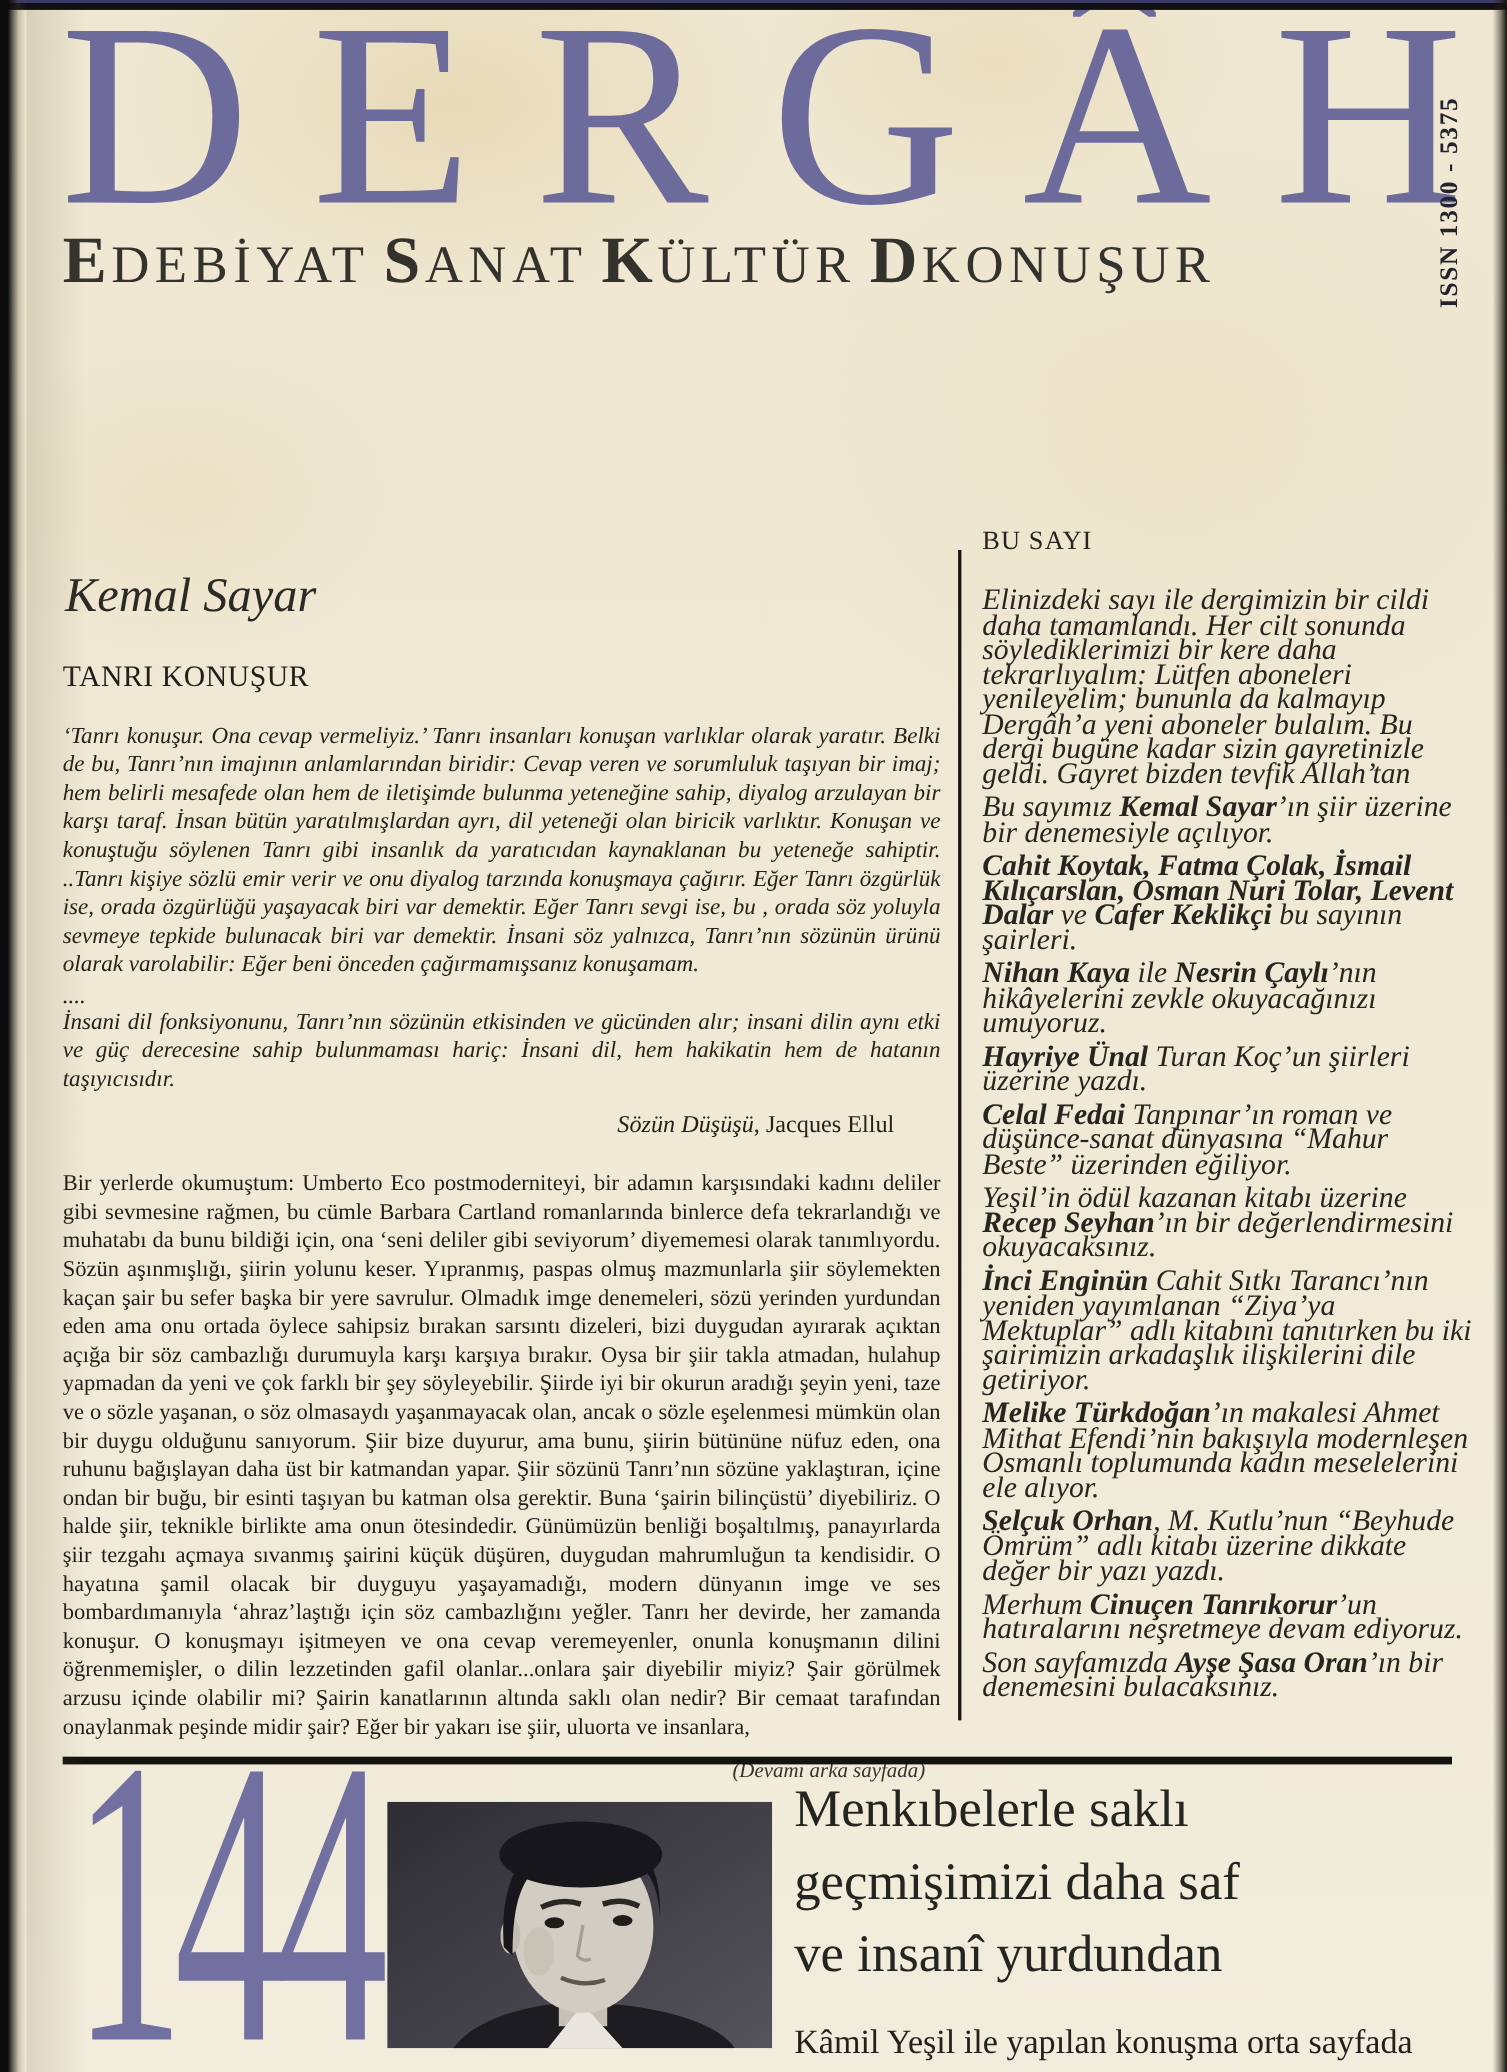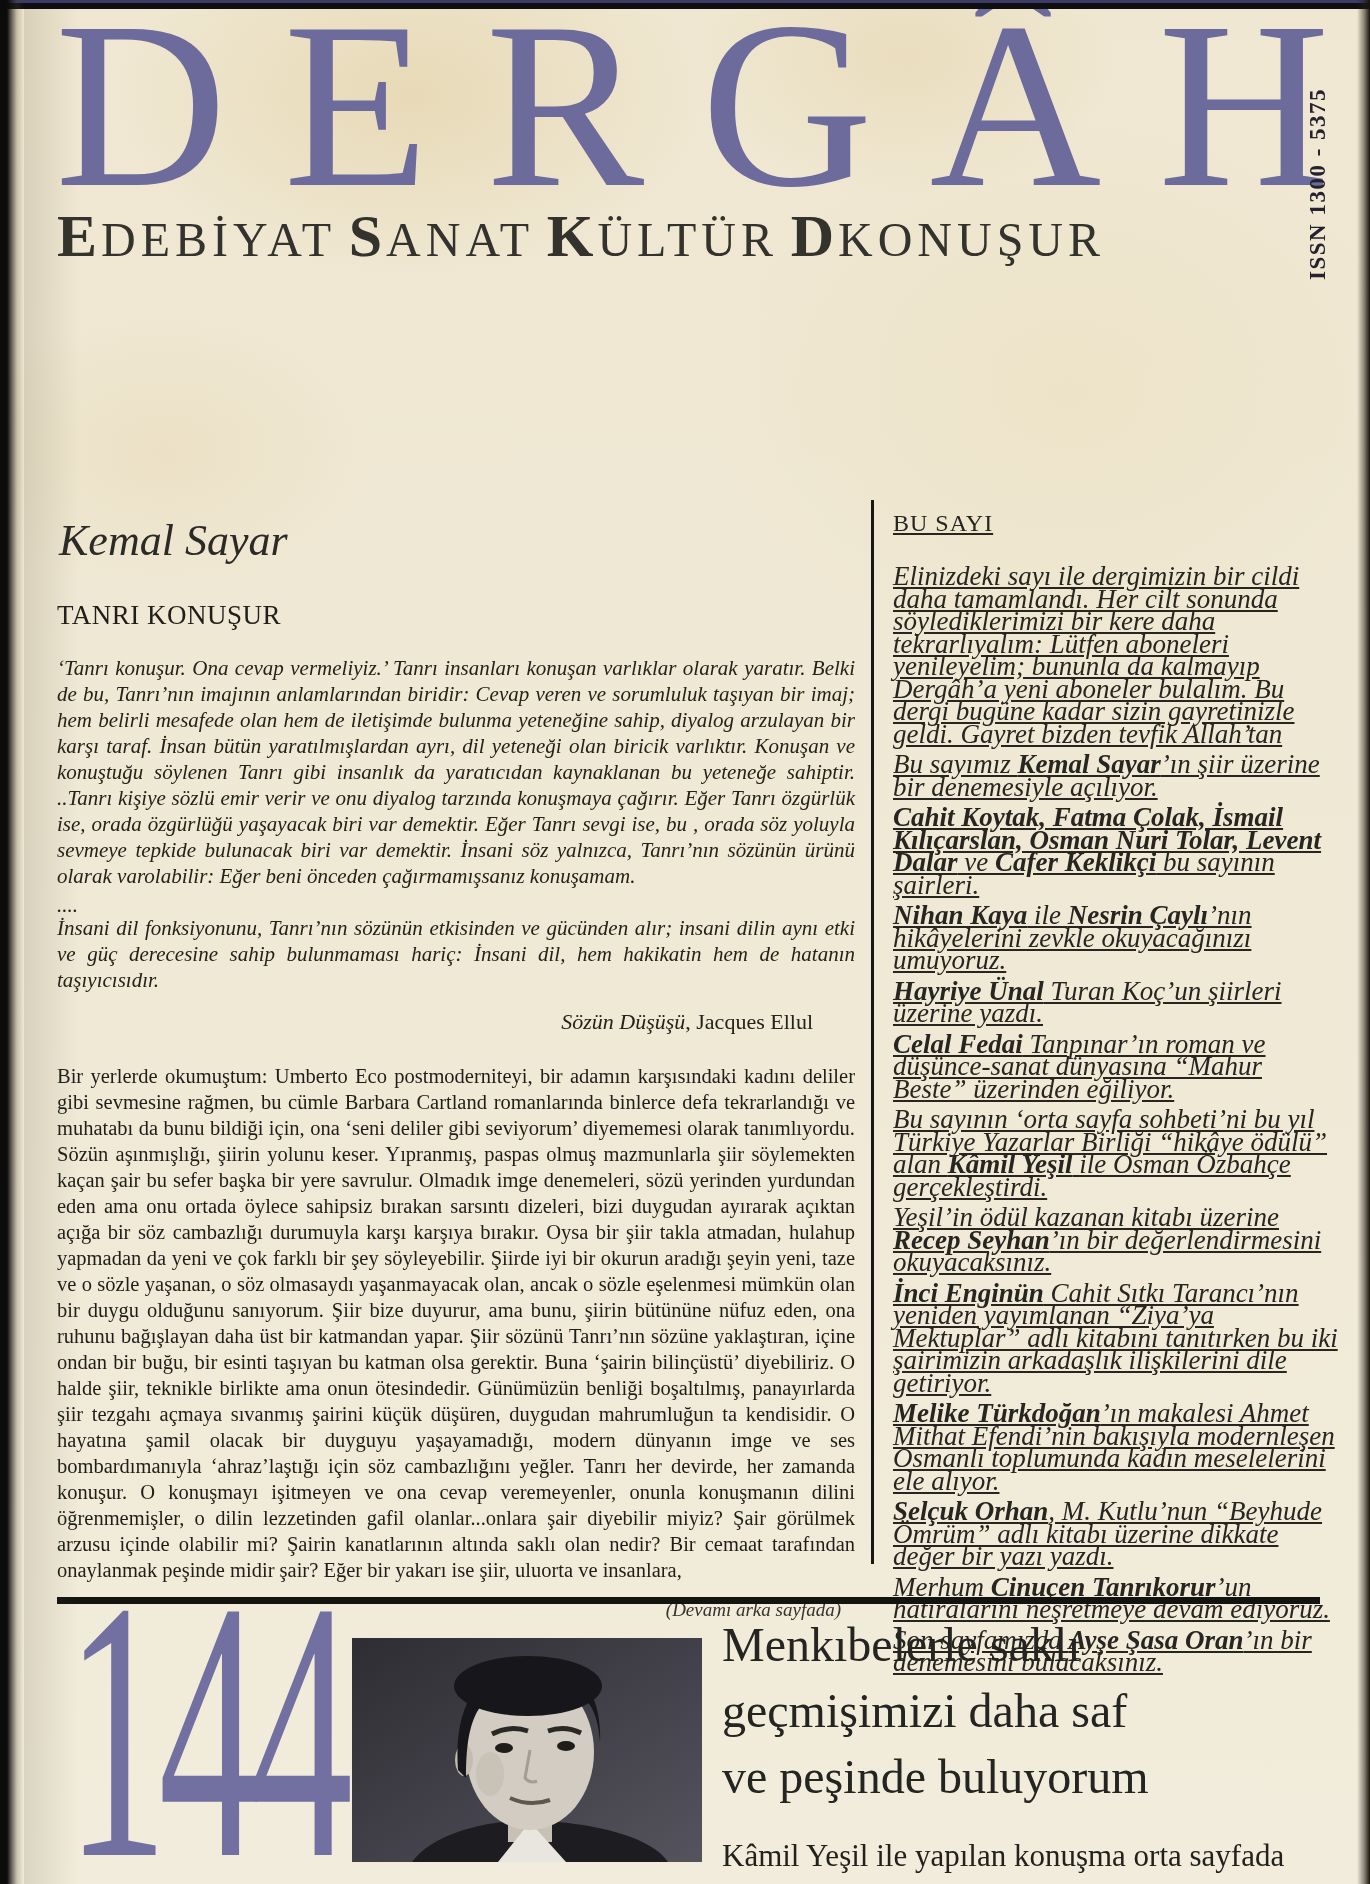--- a/index.html
+++ b/index.html
@@ -55,21 +55,21 @@
   .dots{font-size:21px;line-height:16px;margin:8px 0 2px;font-style:italic;}
   .source{text-align:right;font-size:22px;margin:16px 42px 0 0;color:#242219;}
   .source .t{font-style:italic;}
   .abody{font-size:20.5px;line-height:26px;text-align:justify;margin:28px 0 0;color:#1f1d18;}
   .cont{text-align:right;font-style:italic;font-size:19px;margin:16px 14px 0 0;color:#35332c;}
 
   
   .vdivider{position:absolute;left:871px;top:500px;width:3px;height:1064px;background:#181715;}
 
   
-  .busayi{position:absolute;left:893px;top:510px;width:449px;color:#26251f;text-decoration:underline;}
+  .busayi{position:absolute;left:893px;top:479px;width:449px;color:#26251f;}
   .busayi .bheading{font-size:24px;letter-spacing:1px;margin:0 0 28px;font-weight:normal;}
   .busayi p{font-style:italic;font-size:27px;line-height:22.5px;margin:0 0 8px;}
   .busayi .nm{font-weight:bold;}
 
   
   .hrule{position:absolute;left:57px;top:1597px;width:1263px;height:7px;background:#131310;}
   .issue-number{
     position:absolute;left:66px;top:1608px;
     font-size:370px;line-height:245px;letter-spacing:-0.045em;
     color:#7170a0;transform:scale(0.55,1);transform-origin:0 0;white-space:nowrap;
@@ -131,21 +131,20 @@
 
   <div class="busayi">
     <h2 class="bheading">BU SAYI</h2>
     <div>
         <p><span>Elinizdeki sayı ile dergimizin bir cildi daha tamamlandı. Her cilt sonunda söylediklerimizi bir kere daha tekrarlıyalım: Lütfen aboneleri yenileyelim; bununla da kalmayıp Dergâh’a yeni aboneler bulalım. Bu dergi bugüne kadar sizin gayretinizle geldi. Gayret bizden tevfik Allah’tan</span></p>
         <p><span>Bu sayımız </span><span class="nm">Kemal Sayar</span><span>’ın şiir üzerine bir denemesiyle açılıyor.</span></p>
         <p><span class="nm">Cahit Koytak, Fatma Çolak, İsmail Kılıçarslan, Osman Nuri Tolar, Levent Dalar</span><span> ve </span><span class="nm">Cafer Keklikçi</span><span> bu sayının şairleri.</span></p>
         <p><span class="nm">Nihan Kaya</span><span> ile </span><span class="nm">Nesrin Çaylı</span><span>’nın hikâyelerini zevkle okuyacağınızı umuyoruz.</span></p>
         <p><span class="nm">Hayriye Ünal</span><span> Turan Koç’un şiirleri üzerine yazdı.</span></p>
         <p><span class="nm">Celal Fedai</span><span> Tanpınar’ın roman ve düşünce-sanat dünyasına “Mahur Beste” üzerinden eğiliyor.</span></p>
-        <p><span>Bu sayının ‘orta sayfa sohbeti’ni bu yıl Türkiye Yazarlar Birliği “hikâye ödülü” alan </span><span class="nm">Kâmil Yeşil</span><span> ile Osman Özbahçe gerçekleştirdi.</span></p>
         <p><span>Yeşil’in ödül kazanan kitabı üzerine </span><span class="nm">Recep Seyhan</span><span>’ın bir değerlendirmesini okuyacaksınız.</span></p>
         <p><span class="nm">İnci Enginün</span><span> Cahit Sıtkı Tarancı’nın yeniden yayımlanan “Ziya’ya Mektuplar” adlı kitabını tanıtırken bu iki şairimizin arkadaşlık ilişkilerini dile getiriyor.</span></p>
         <p><span class="nm">Melike Türkdoğan</span><span>’ın makalesi Ahmet Mithat Efendi’nin bakışıyla modernleşen Osmanlı toplumunda kadın meselelerini ele alıyor.</span></p>
         <p><span class="nm">Selçuk Orhan</span><span>, M. Kutlu’nun “Beyhude Ömrüm” adlı kitabı üzerine dikkate değer bir yazı yazdı.</span></p>
         <p><span>Merhum </span><span class="nm">Cinuçen Tanrıkorur</span><span>’un hatıralarını neşretmeye devam ediyoruz.</span></p>
         <p><span>Son sayfamızda </span><span class="nm">Ayşe Şasa Oran</span><span>’ın bir denemesini bulacaksınız.</span></p>
       </div>
   </div>
 
   <div class="hrule"></div>
@@ -186,21 +185,21 @@
 
       <path d="M158,160 q20,9 40,2" stroke="#5f574d" stroke-width="4" fill="none"></path>
 
       <ellipse cx="138" cy="136" rx="14" ry="22" fill="#bfb8ac" opacity="0.5"></ellipse>
     </svg>
   </div>
 
   <div class="headline">
       <div>Menkıbelerle saklı</div>
       <div>geçmişimizi daha saf</div>
-      <div>ve peşinde buluyorum</div>
+      <div>ve insanî yurdundan</div>
     </div>
 
   <div class="caption">Kâmil Yeşil ile yapılan konuşma orta sayfada</div>
 
   <div class="spine-shadow"></div>
   <div class="edge-top"></div>
   <div class="edge-left"></div>
   <div class="edge-right"></div>
 </div>
 

